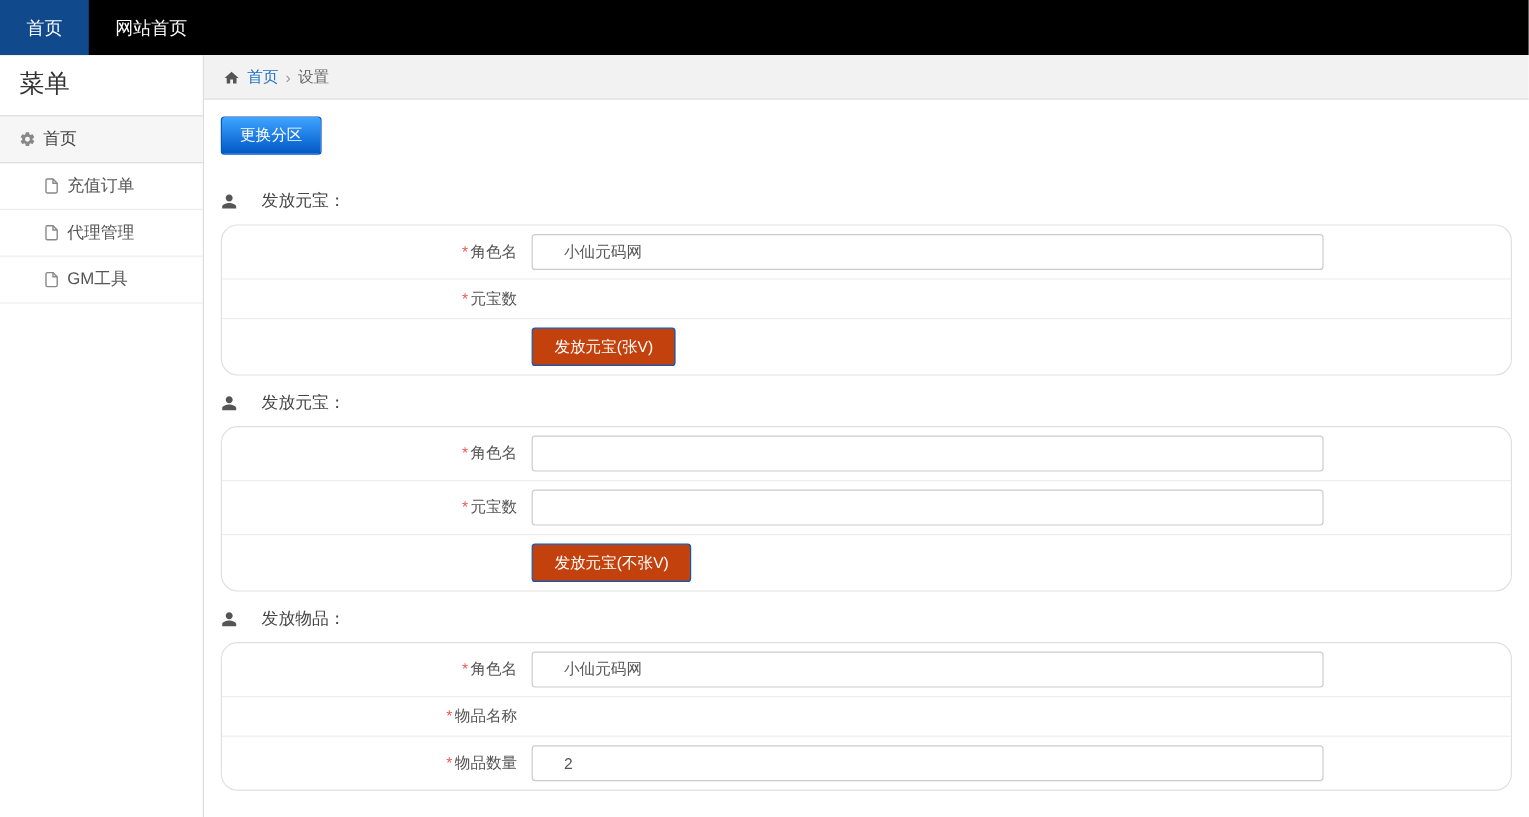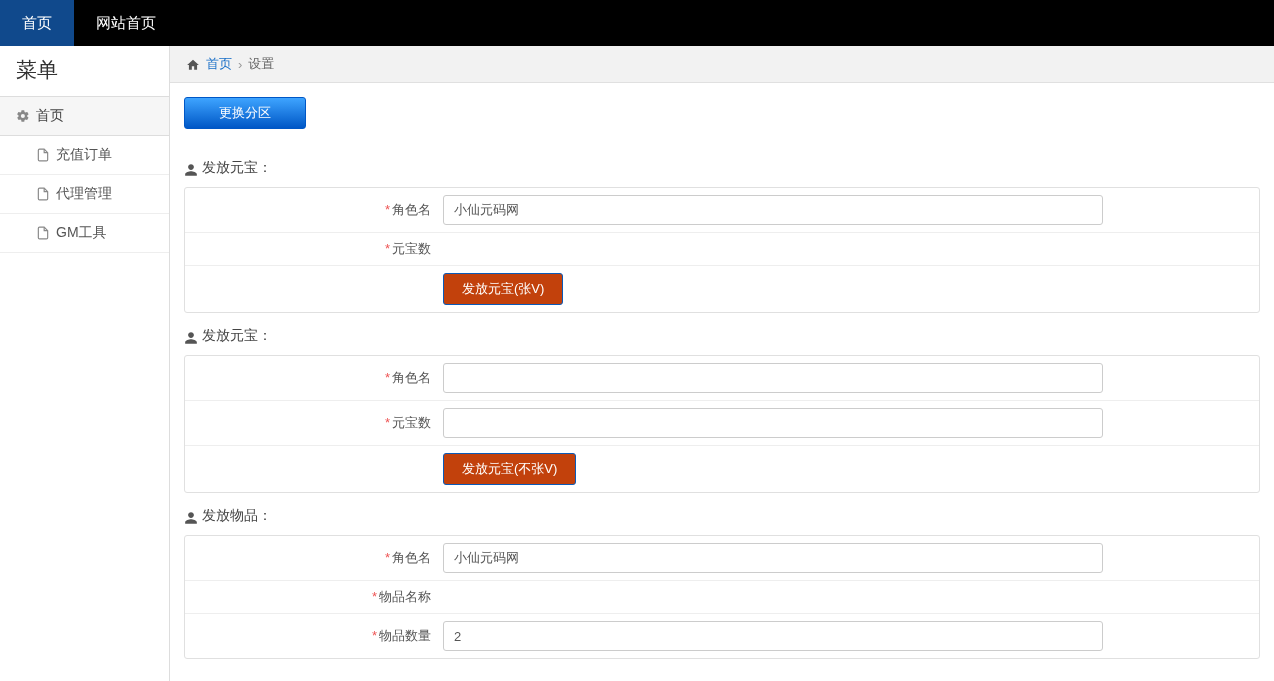--- a/index.html
+++ b/index.html
@@ -81,38 +81,38 @@
 .breadcrumb a { color: #1a6fc7; text-decoration: none; }
 .breadcrumb .sep { color: #999; }
 .breadcrumb .cur { color: #666; }
 .panel {
   padding: 14px 14px 0 14px;
 }
 .btn-gradient {
   display: inline-block;
   background: linear-gradient(to bottom, #3ea4ff 0%, #0057c6 100%);
   color: #fff;
-  padding: 6px 34px;
+  padding: 6px 15px;
   border: 1px solid #0057c6;
   border-radius: 3px;
   font-size: 13px;
   cursor: pointer;
   margin-bottom: 16px;
 }
 .section-head {
   display: flex;
-  align-items: flex-end;
-  gap: 4px;
+  align-items: flex-start;
+  gap: 20px;
   margin: 14px 0 10px 0;
   color: #444;
   font-size: 14px;
 }
 .form-box {
   border: 1px solid #e0e0e0;
-  border-radius: 3px;
+  border-radius: 14px;
   margin-bottom: 8px;
 }
 .form-row {
   display: flex;
   align-items: center;
   border-bottom: 1px solid #eee;
   padding: 7px 14px;
 }
 .form-row:last-child { border-bottom: none; }
 .form-label {
@@ -125,21 +125,21 @@
 .form-label .req { color: #e55; margin-right: 2px; }
 .form-input {
   flex: 1;
   max-width: 660px;
 }
 .form-input input {
   width: 100%;
   height: 30px;
   border: 1px solid #ccc;
   border-radius: 3px;
-  padding: 0 10px;
+  padding: 0 26px;
   font-size: 13px;
   color: #555;
   outline: none;
 }
 .btn-primary {
   display: inline-block;
   background: #c2410c;
   border: 1px solid #0a5ab8;
   color: #fff;
   padding: 6px 18px;

